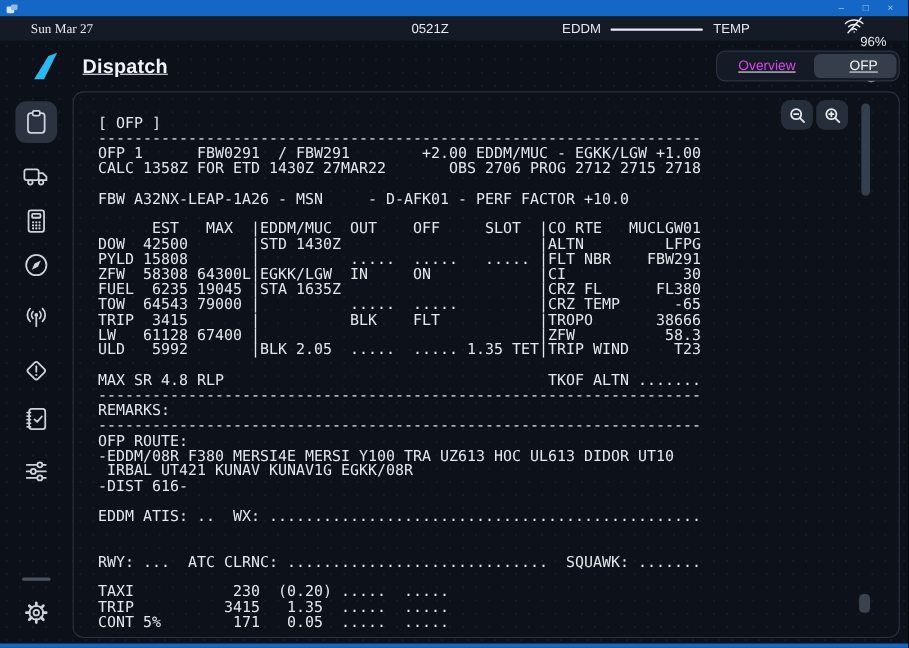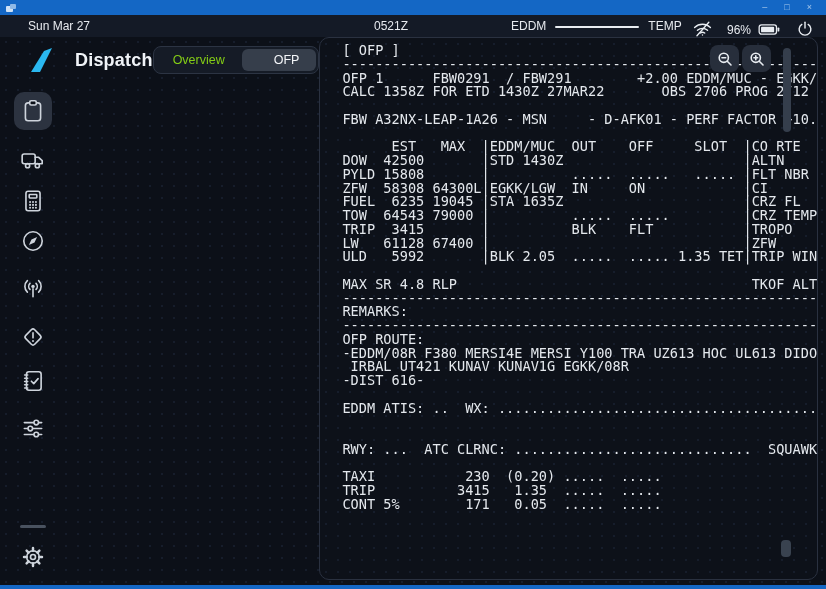--- a/index.html
+++ b/index.html
@@ -14,47 +14,47 @@
   }
   
   .titlebar { position:absolute; top:0; left:0; right:0; height:15px; background:#1467c5; display:flex; align-items:center; }
   .appicon { width:10px; height:8px; margin-left:6px; position:relative; }
   .appicon .b1 { position:absolute; left:0; top:2px; width:7px; height:6px; background:#cfe2f6; border-radius:1px; }
   .appicon .b2 { position:absolute; left:4px; top:0; width:6px; height:5px; background:#8fb9e6; border-radius:1px; }
   .winctl { margin-left:auto; display:flex; gap:17px; padding-right:14px; font-size:9px; color:#a9c9ec; line-height:15px; }
   .winctl span { cursor:default; }
   
   .statusbar { position:absolute; top:15px; left:0; right:0; height:22px; background:#141a26; font-size:12px; }
-  .sb-date { position:absolute; left:28px; top:4px; }
+  .sb-date { position:absolute; left:28px; top:4px;font-family:Liberation Serif, serif; }
   .sb-utc  { position:absolute; left:374px; top:4px; }
   .sb-route { position:absolute; left:511px; top:4px; display:flex; align-items:center; gap:9px; }
   .sb-route .line { width:84px; height:2px; background:#e9edf2; border-radius:1px; margin-top:1px; }
-  .sb-icons { position:absolute; right:13px; top:0; height:22px; display:flex; align-items:flex-end; }
+  .sb-icons { position:absolute; right:13px; top:0; height:22px; display:flex; align-items:flex-start;flex-direction:column; }
   .sb-icons svg { display:block; }
   .batt-pct { margin:0 7px 0 15px; }
   .pwr { margin-left:17px; }
   
   .app { position:absolute; top:37px; left:0; right:0; bottom:0; display:flex; }
   .sidebar { position:relative; width:66px; flex:0 0 66px; }
   .logo { position:absolute; left:27px; top:10px; }
   .nav-item { position:absolute; left:14px; width:38px; height:38px; border-radius:10px; display:flex; align-items:center; justify-content:center; }
   .nav-item.active { background:#2c3340; }
   .nav-item svg { stroke:#ced4dc; fill:none; stroke-width:1.5; stroke-linecap:round; stroke-linejoin:round; }
   .side-divider { position:absolute; left:20px; top:488px; width:26px; height:3px; border-radius:2px; background:#49525f; }
   
-  .content-col { flex:1; display:flex; flex-direction:row; padding:0 8px 9px 0; }
+  .content-col { flex:1; display:flex; flex-direction:column; padding:0 8px 9px 0;text-decoration:underline; }
   .header-row { height:46px; display:flex; align-items:center; padding-left:9px; }
   .page-title { font-size:18px; font-weight:700; letter-spacing:0.2px; color:#f0f3f7; }
   .seg { margin-left:auto; display:flex; background:#151b26; border:1px solid #2c3443; border-radius:8px; padding:2px; }
-  .seg button { border:none; background:transparent; color:#84cc16; font-family:inherit; font-size:12.5px; padding:4px 17px; border-radius:6px; cursor:pointer; }
+  .seg button { border:none; background:transparent; color:#d946ef; font-family:inherit; font-size:12.5px; padding:4px 17px; border-radius:6px; cursor:pointer; }
   .seg button.active { background:#363e4b; color:#f4f6f9;padding-left:32px; }
   
   .panel { position:relative; flex:1; border:1px solid #2a3140; border-radius:10px; background:#0d1119;
     background-image: radial-gradient(circle, #161d2b 0.8px, transparent 1px); background-size:12px 12px; overflow:hidden; }
-  .ofp-text { position:absolute; left:22px; top:6px; font-family:"DejaVu Sans Mono", monospace;
+  .ofp-text { position:absolute; left:22px; top:22px; font-family:"DejaVu Sans Mono", monospace;
     font-size:13.6px; line-height:13.75px; color:#e4e8ed; white-space:pre; }
   .zoom-controls { position:absolute; top:7px; right:46px; display:flex; gap:3px; }
   .zoom-btn { width:29px; height:27px; border:none; border-radius:8px; background:#272e3b; display:flex; align-items:center; justify-content:center; cursor:pointer; }
   .zoom-btn svg { stroke:#e8ecf1; fill:none; stroke-width:1.6; stroke-linecap:round; }
   .scroll-thumb-top { position:absolute; right:26px; top:10px; width:8px; height:84px; border-radius:4px; background:#353e4c; }
   .scroll-thumb-bottom { position:absolute; right:26px; bottom:22px; width:10px; height:17px; border-radius:4px; background:#39424f; }
   
   .bottom-strip { position:absolute; left:0; right:0; bottom:0; height:4px; background:#1467c5; }
 </style>
 </head>

